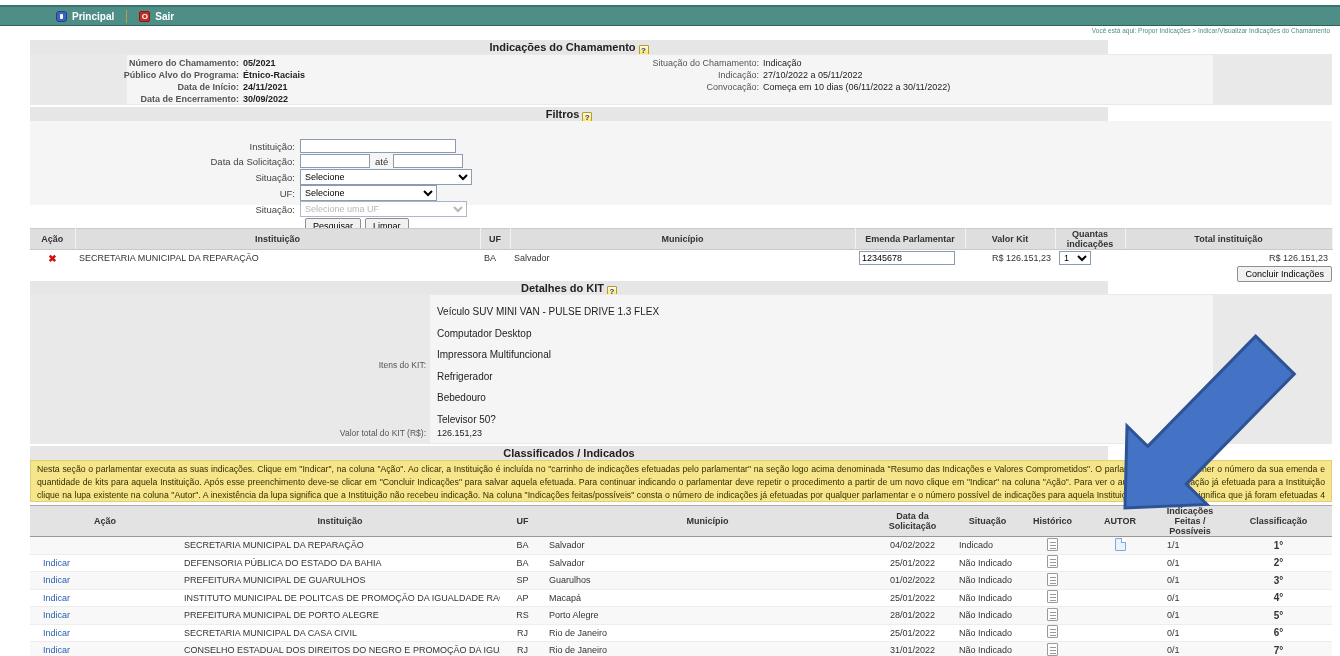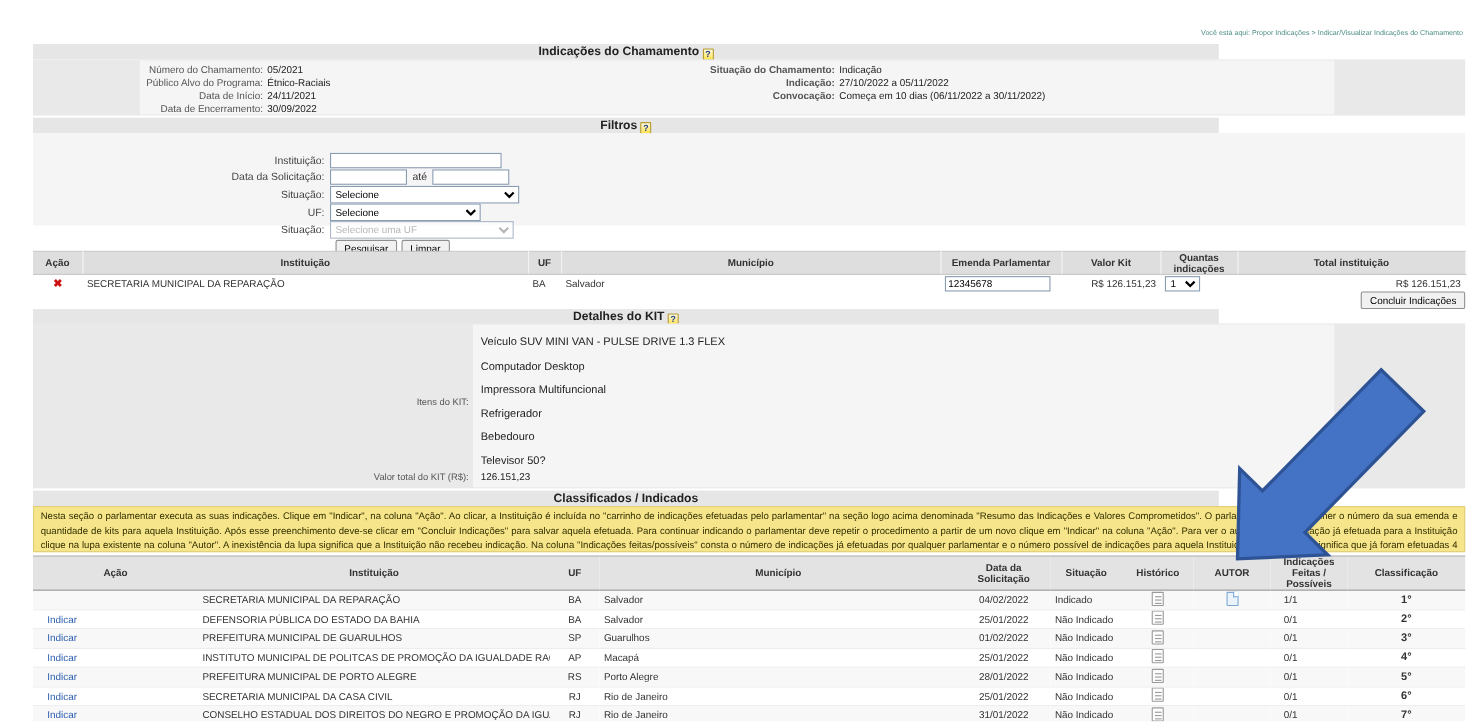--- a/index.html
+++ b/index.html
@@ -28,24 +28,24 @@
   .help-ic { display:inline-block; width:10px; height:11px; margin-left:3px; vertical-align:-2px;
              background:linear-gradient(#fffbe0,#ffe24a); border:1px solid #b89b2e; border-radius:1px;
              color:#1a3a8c; font-size:8px; font-weight:bold; line-height:10px; text-align:center; cursor:pointer; }
 
   
   .info-body { position:absolute; left:30px; top:54px; width:1302px; height:51px; background:#e9e9e9; }
   .info-inner { position:absolute; left:97px; top:1px; width:1086px; height:49px; background:#f5f5f5; }
   .fld-row { display:flex; font-size:9px; line-height:12px; }
   .fld-row .lbl { text-align:right; color:#555; padding-right:4px; }
   .fld-row .val { color:#222; }
-  .info-left { position:absolute; left:0; top:3px; width:590px; }
+  .info-left { position:absolute; left:0; top:3px; width:590px;font-weight:bold; }
   .info-left .lbl { width:213px; }
   .info-right { position:absolute; left:590px; top:3px; width:496px; }
-  .info-right .lbl { width:143px;font-weight:bold; }
+  .info-right .lbl { width:143px; }
 
   
   .filtros-body { position:absolute; left:30px; top:121px; width:1302px; height:84px; background:#f5f5f5; }
   .f-row { position:absolute; display:flex; align-items:center; font-size:9.5px;margin-top:13px; }
   .f-row .lbl { display:inline-block; width:270px; text-align:right; padding-right:5px; color:#444; }
   .tinput { height:14px; border:1px solid #8a9cb2; background:#fff; font-size:9px;
             font-family:"Liberation Sans", sans-serif; padding:0 2px; }
   .tselect { height:16px; border:1px solid #8a9cb2; background:#fff; font-size:9px;
              font-family:"Liberation Sans", sans-serif; }
   .btn { height:16px; background:#f1f1f1; border:1px solid #8f8f8f; border-radius:2px;
@@ -94,20 +94,31 @@
   .autor-ic:after { content:""; position:absolute; right:-1px; top:-1px; width:4px; height:4px;
             background:#fff; border-left:1px solid #7fa8d9; border-bottom:1px solid #7fa8d9; }
 
   .arrow-svg { position:absolute; left:1040px; top:330px; width:260px; height:190px; pointer-events:none; }
 </style>
 </head>
 <body>
 
 <div class="screen">
 
+  <div class="topbar">
+    <div class="item" style="margin-left:56px;">
+      <span class="ic-principal"></span>
+      <span>Principal</span>
+    </div>
+    <span class="divider"></span>
+    <div class="item">
+      <span class="ic-sair">O</span>
+      <span>Sair</span>
+    </div>
+  </div>
   <div class="breadcrumb">Você está aqui: Propor Indicações &gt; Indicar/Visualizar Indicações do Chamamento</div>
 
   <div class="sec-h" style="top:40px;">
     <span>Indicações do Chamamento</span><span class="help-ic">?</span>
   </div>
   <div class="info-body">
     <div class="info-inner"></div>
     <div class="info-left" id="info-left">
         <div class="fld-row">
           <span class="lbl">Número do Chamamento:</span>

